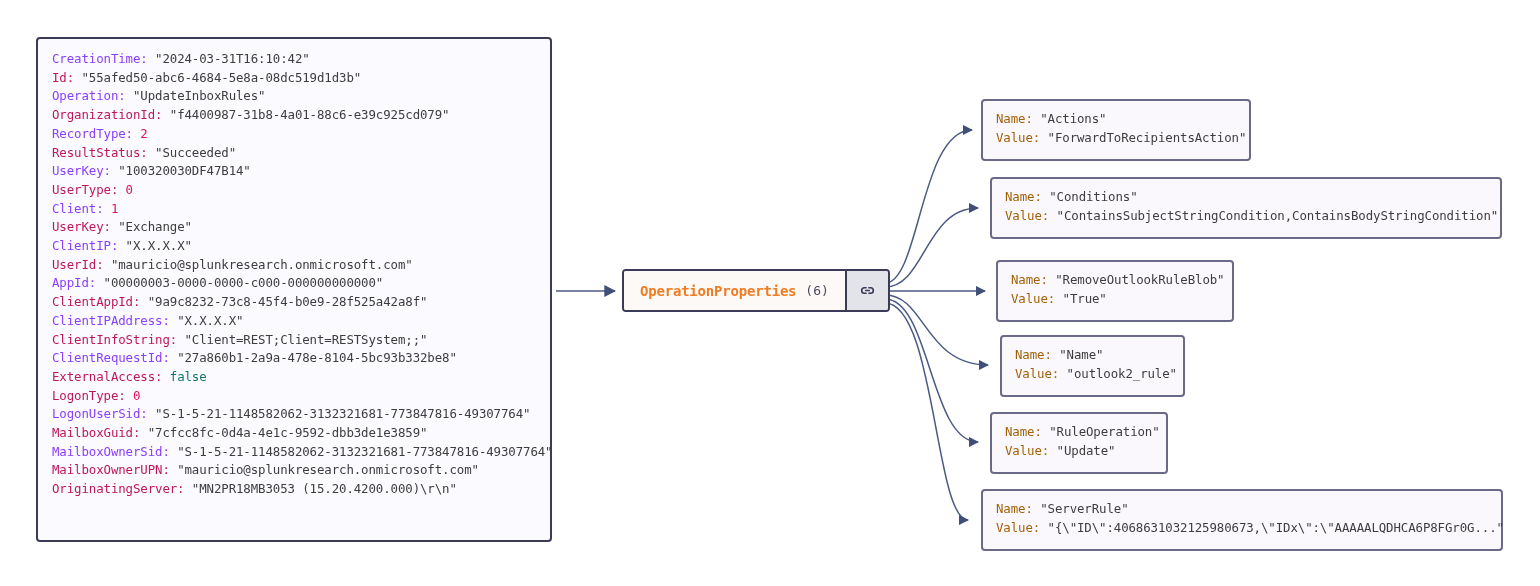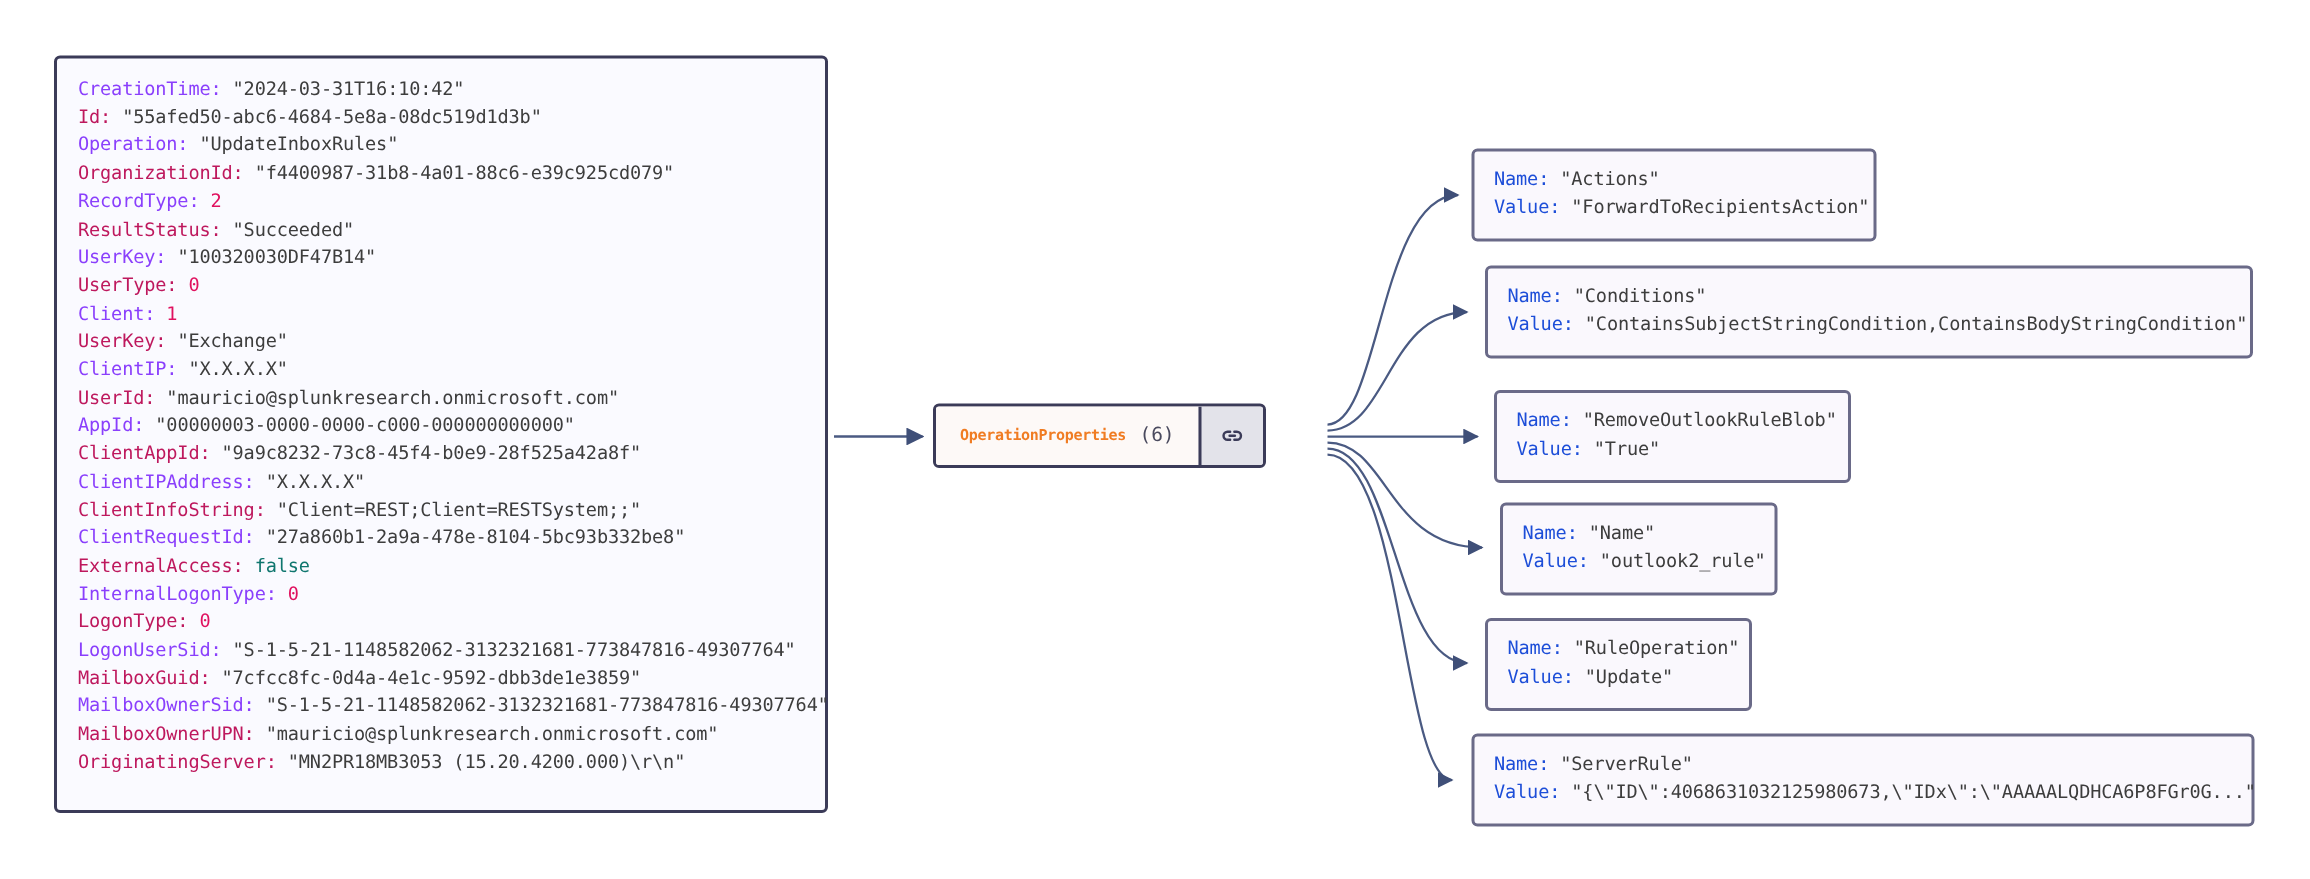--- a/index.html
+++ b/index.html
@@ -71,21 +71,21 @@
   }
   #op-node-main {
     display: flex;
     align-items: center;
     gap: 9px;
     padding: 0 16px 0 16px;
     background: #fdf9f7;
   }
   #op-node-title {
     color: #f07c22;
-    font-size: 10px;
+    font-size: 14px;
     font-weight: bold;
     letter-spacing: -0.2px;
   }
   #op-node-count {
     color: #4a4a5e;
     font-size: 13px;
   }
   #op-node-link {
     width: 41px;
     border-left: 2px solid #3b3b58;
@@ -104,21 +104,21 @@
     border: 2px solid #6a6a88;
     border-radius: 4px;
     padding: 8px 13px 9px 13px;
   }
   .prop-line {
     font-size: 12.4px;
     line-height: 19px;
     white-space: pre;
     letter-spacing: -0.1px;
   }
-  .pk { color: #1d4ed8; }
+  .pk { color: #a16207; }
   .pv { color: #3d3d3d; }
 </style>
 </head>
 <body>
 
 <div id="canvas">
 
   <svg id="edges" viewBox="0 0 1540 586">
     <defs>
       <marker id="arrow" viewBox="0 0 10 10" refX="9" refY="5" markerWidth="7" markerHeight="7" orient="auto-start-reverse">
@@ -154,21 +154,20 @@
       <div class="json-line"><span class="k">Client:</span><span class="num"> 1</span></div>
       <div class="json-line"><span class="k-alt">UserKey:</span><span class="str"> "Exchange"</span></div>
       <div class="json-line"><span class="k">ClientIP:</span><span class="str"> "X.X.X.X"</span></div>
       <div class="json-line"><span class="k-alt">UserId:</span><span class="str"> "mauricio@splunkresearch.onmicrosoft.com"</span></div>
       <div class="json-line"><span class="k">AppId:</span><span class="str"> "00000003-0000-0000-c000-000000000000"</span></div>
       <div class="json-line"><span class="k-alt">ClientAppId:</span><span class="str"> "9a9c8232-73c8-45f4-b0e9-28f525a42a8f"</span></div>
       <div class="json-line"><span class="k">ClientIPAddress:</span><span class="str"> "X.X.X.X"</span></div>
       <div class="json-line"><span class="k-alt">ClientInfoString:</span><span class="str"> "Client=REST;Client=RESTSystem;;"</span></div>
       <div class="json-line"><span class="k">ClientRequestId:</span><span class="str"> "27a860b1-2a9a-478e-8104-5bc93b332be8"</span></div>
       <div class="json-line"><span class="k-alt">ExternalAccess:</span><span class="bool"> false</span></div>
-      <div class="json-line"><span class="k">InternalLogonType:</span><span class="num"> 0</span></div>
       <div class="json-line"><span class="k-alt">LogonType:</span><span class="num"> 0</span></div>
       <div class="json-line"><span class="k">LogonUserSid:</span><span class="str"> "S-1-5-21-1148582062-3132321681-773847816-49307764"</span></div>
       <div class="json-line"><span class="k-alt">MailboxGuid:</span><span class="str"> "7cfcc8fc-0d4a-4e1c-9592-dbb3de1e3859"</span></div>
       <div class="json-line"><span class="k">MailboxOwnerSid:</span><span class="str"> "S-1-5-21-1148582062-3132321681-773847816-49307764"</span></div>
       <div class="json-line"><span class="k-alt">MailboxOwnerUPN:</span><span class="str"> "mauricio@splunkresearch.onmicrosoft.com"</span></div>
       <div class="json-line"><span class="k-alt">OriginatingServer:</span><span class="str"> "MN2PR18MB3053 (15.20.4200.000)\r\n"</span></div>
     </div>
 
   <div id="op-node">
     <div id="op-node-main">

